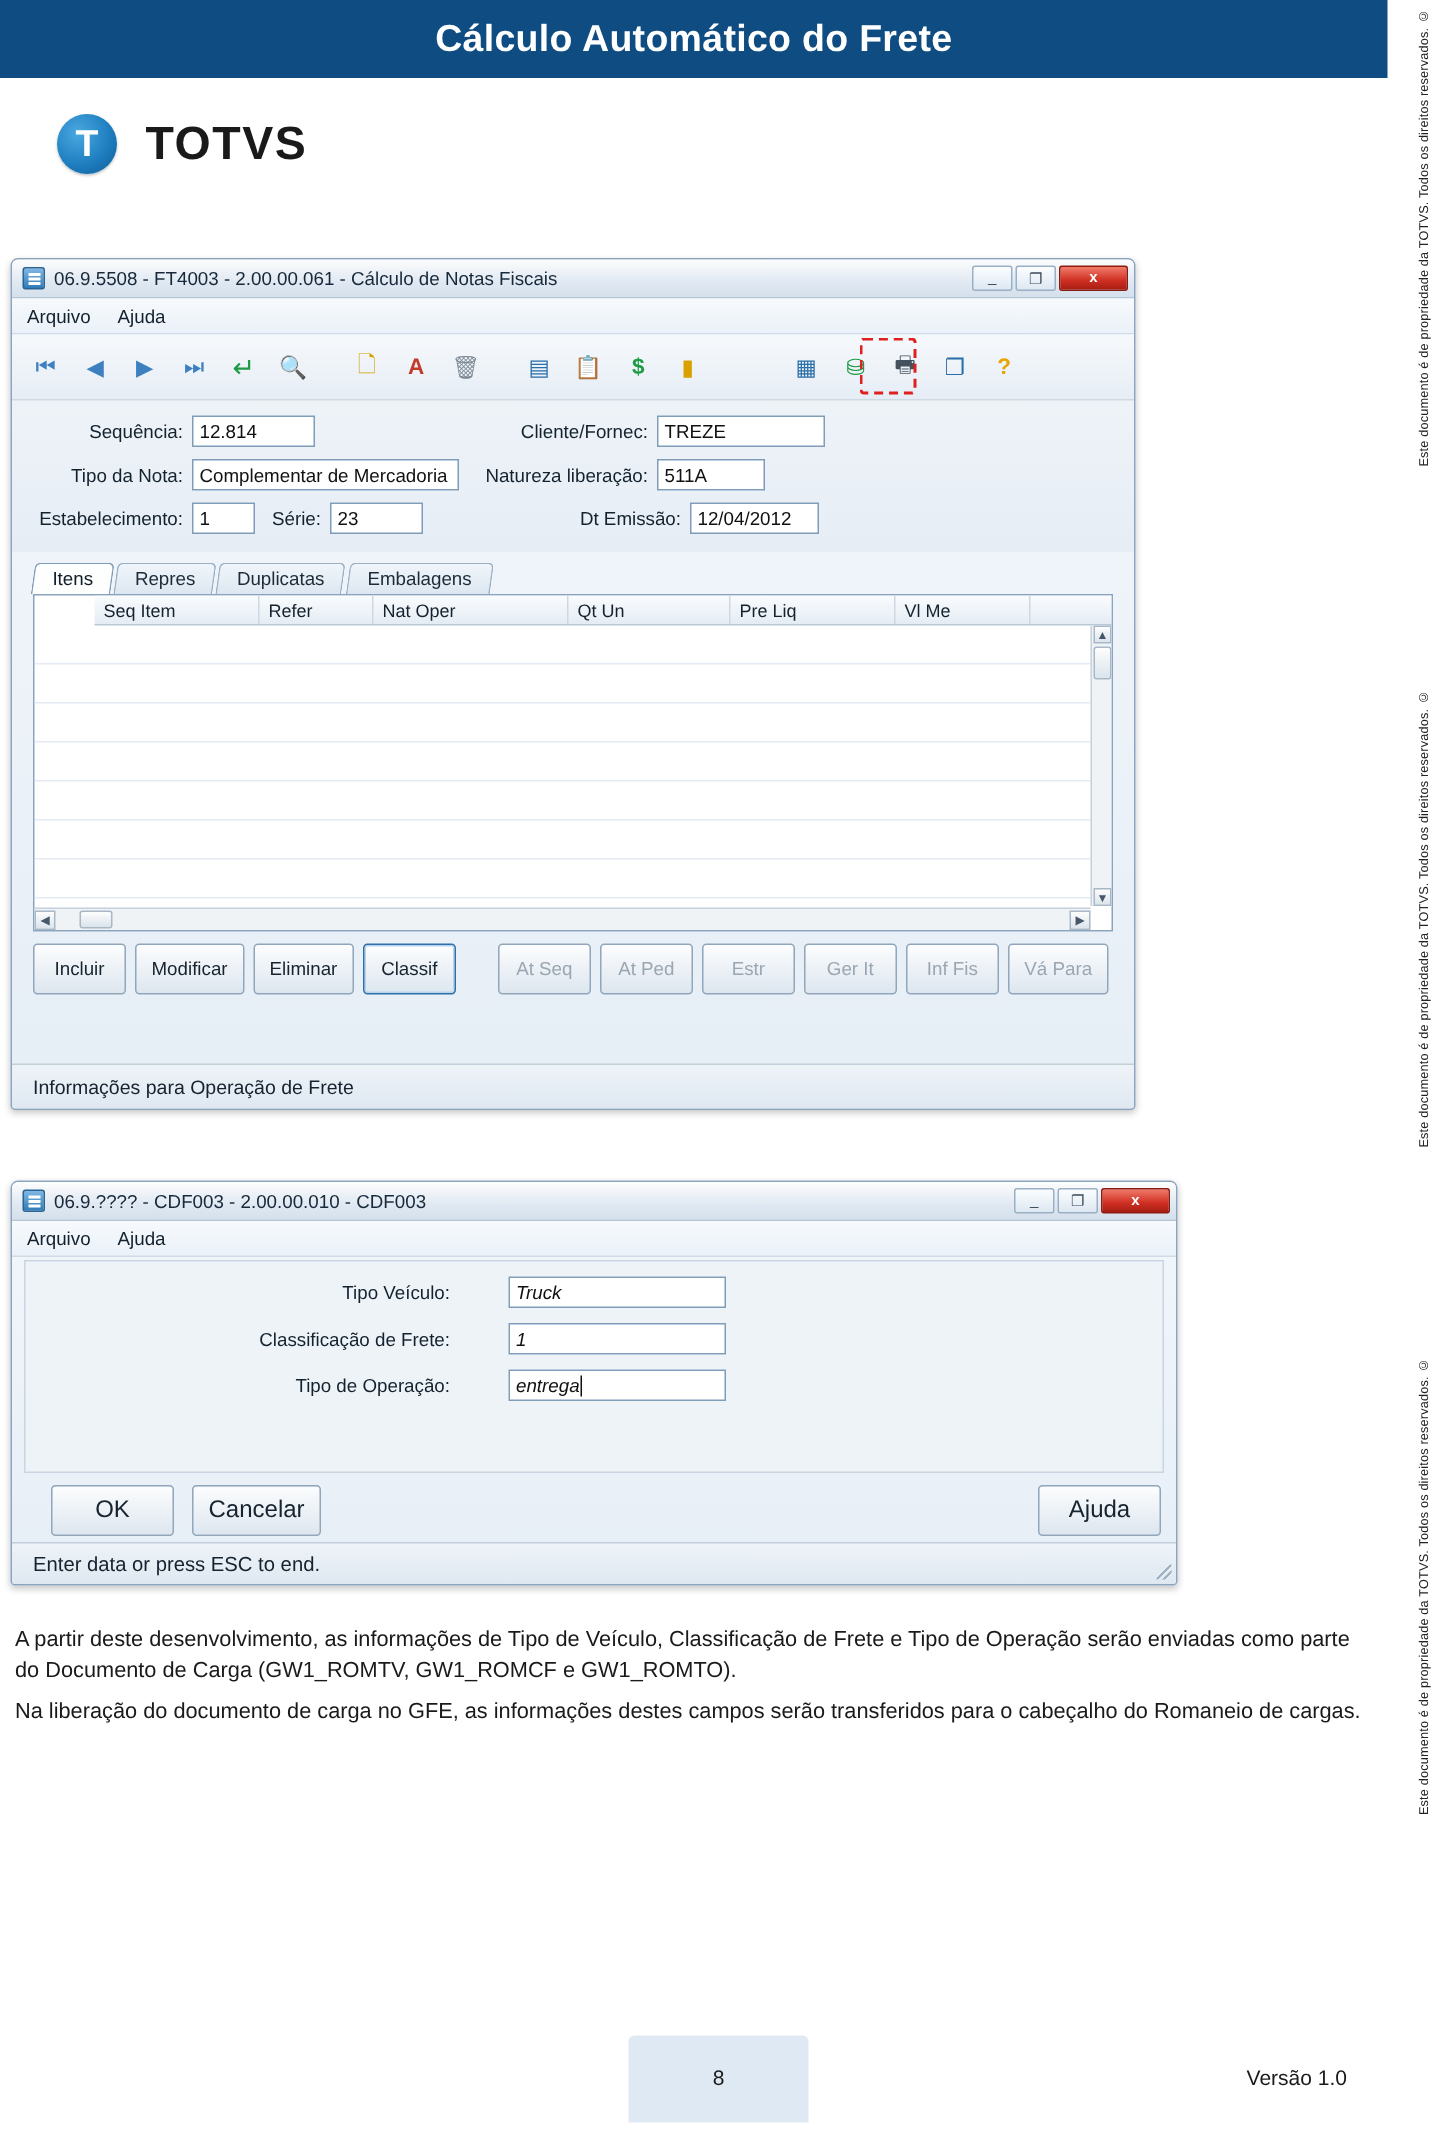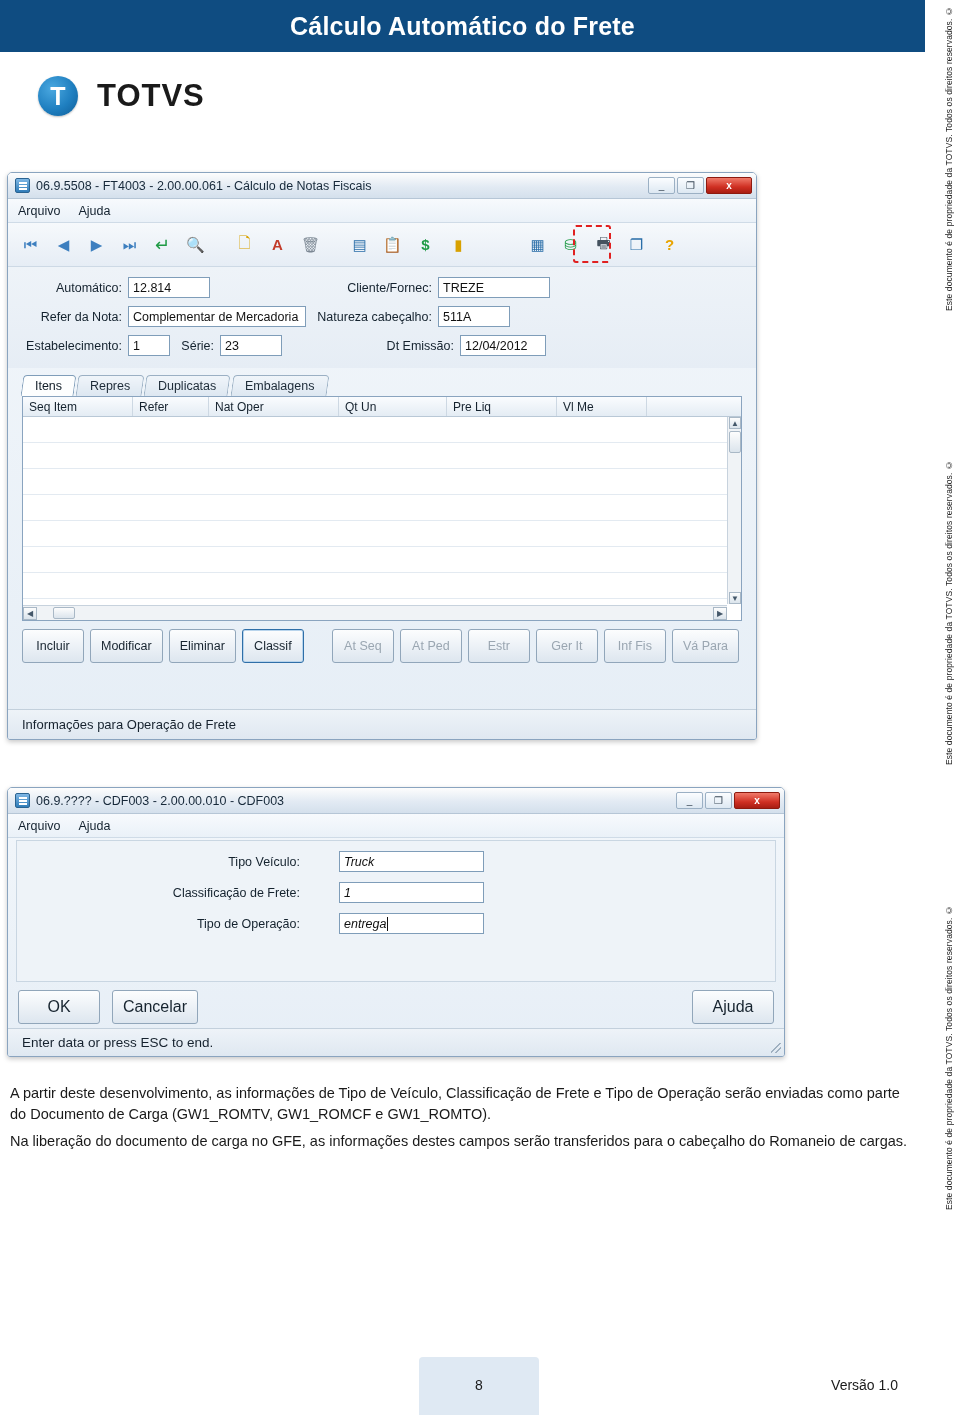--- a/index.html
+++ b/index.html
@@ -160,21 +160,21 @@
     border-color:#7f9db9;
   }
 
   .gridbox{
     margin:0 14px; height:225px; background:#fff;
     border:1px solid #8aa4bf; position:relative; overflow:hidden;
   }
   .grid-head{
     height:20px; display:flex; align-items:flex-end;
     background:linear-gradient(#fafcfe,#e4ecf4);
-    border-bottom:1px solid #b9c8d6; font-size:12px; color:#15222e;
+    border-bottom:1px solid #b9c8d6; font-size:12px; color:#15222e;margin-left:40px;
   }
   .gh{ padding:0 6px; border-right:1px solid #cdd8e3; height:100%; display:flex; align-items:center; }
   .grid-rows{ position:absolute; left:0; top:20px; right:14px; bottom:16px; }
   .grow{ height:26px; border-bottom:1px solid #e3eaf1; }
   .vscroll{
     position:absolute; right:0; top:20px; width:14px; bottom:16px;
     background:#f0f3f6; border-left:1px solid #c7d2dd;
   }
   .vthumb{ position:absolute; left:1px; top:2px; width:12px; height:22px;
     background:linear-gradient(#fdfdfd,#dbe4ec); border:1px solid #a9b8c6; border-radius:2px; }
@@ -219,21 +219,21 @@
   }
   .cdf-row{ display:flex; align-items:center; font-size:12.5px; margin-top:10px;gap:32px; }
   .cdf-lab{ width:290px; text-align:right; padding-right:7px; color:#14222e; }
   .cdf-inp{
     width:145px; height:21px; border:1px solid #7f9db9; background:#fff;
     font-size:12.5px; color:#111; padding:1px 4px; display:flex; align-items:center;
     position:relative;
     font-style:italic;
   }
   .caret{ display:inline-block; width:1px; height:14px; background:#111; margin-left:1px; }
-  .cdf-btnrow{ position:absolute; left:8px; right:8px; top:202px; height:28px; }
+  .cdf-btnrow{ position:absolute; left:24px; right:8px; top:202px; height:28px; }
   .cdf-btnrow .ubtn{ position:absolute; top:0; height:26px; min-width:82px; }
   .cdf-status{
     position:absolute; left:0; right:0; bottom:0; height:28px;
     background:linear-gradient(#eef3f8,#dfe8f1); border-top:1px solid #c3d0dc;
     display:flex; align-items:center; padding:0 14px; font-size:13.5px; color:#16222e;
   }
   .resize-grip{ position:absolute; right:3px; bottom:3px; width:10px; height:10px;
     background:
       linear-gradient(135deg, transparent 45%, #9fb0c0 45%, #9fb0c0 55%, transparent 55%),
       linear-gradient(135deg, transparent 70%, #9fb0c0 70%, #9fb0c0 80%, transparent 80%);
@@ -351,29 +351,29 @@
         <span style="color:#2a6ea8;">❐</span>
       </div>
     <div class="tb-btn">
         <span style="color:#e8a400;font-weight:bold;">?</span>
       </div>
     <div class="tb-hl"></div>
   </div>
 
   <div class="fieldsarea">
     <div class="frow">
-      <div class="flab" style="width:108px">Automático:</div>
+      <div class="flab" style="width:108px">Sequência:</div>
       <div class="finp" style="width:82px">12.814</div>
       <div class="flab" style="width:228px">Cliente/Fornec:</div>
       <div class="finp" style="width:112px">TREZE</div>
     </div>
     <div class="frow">
-      <div class="flab" style="width:108px">Refer da Nota:</div>
+      <div class="flab" style="width:108px">Tipo da Nota:</div>
       <div class="finp" style="width:178px">Complementar de Mercadoria</div>
-      <div class="flab" style="width:132px">Natureza cabeçalho:</div>
+      <div class="flab" style="width:132px">Natureza liberação:</div>
       <div class="finp" style="width:72px">511A</div>
     </div>
     <div class="frow">
       <div class="flab" style="width:108px">Estabelecimento:</div>
       <div class="finp" style="width:42px">1</div>
       <div class="flab" style="width:50px">Série:</div>
       <div class="finp" style="width:62px">23</div>
       <div class="flab" style="width:178px">Dt Emissão:</div>
       <div class="finp" style="width:86px">12/04/2012</div>
     </div>

